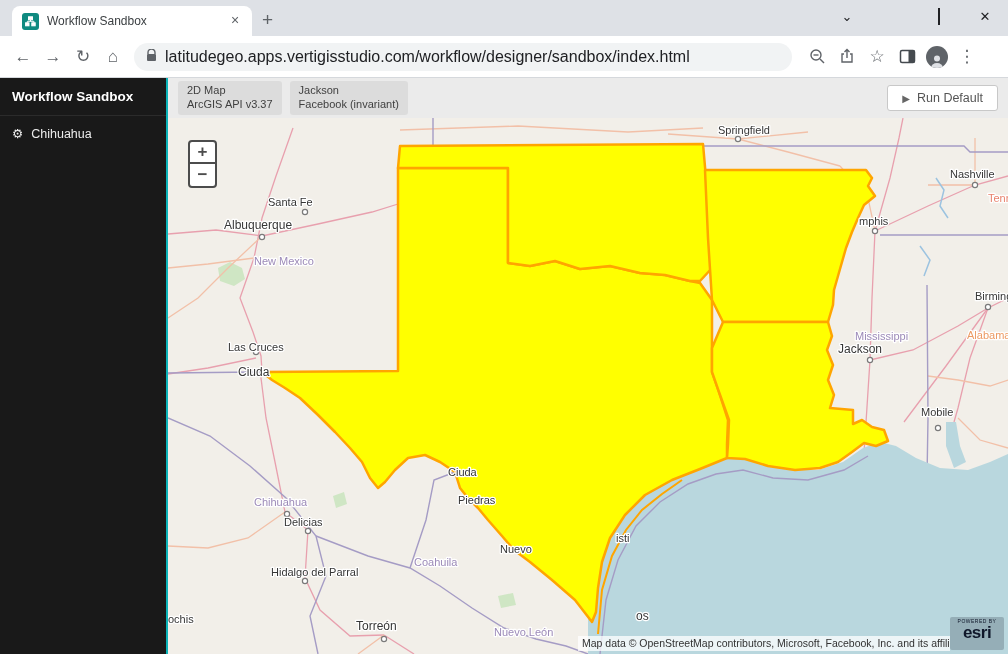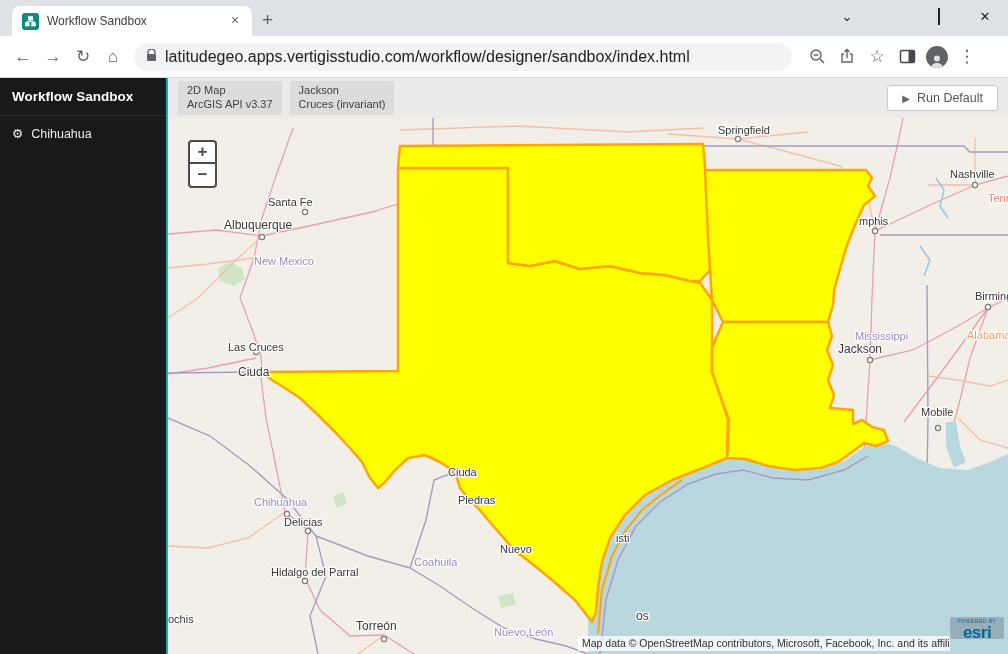--- a/index.html
+++ b/index.html
@@ -41,21 +41,21 @@
   .run-btn { margin-left:auto; background:#fff; border:1px solid #c8c8c8; border-radius:3px; padding:5px 14px; font-size:12.5px; color:#555; display:flex; align-items:center; gap:7px; }
   .run-btn .tri { font-size:10px; color:#666; }
 
   
   .map { position:relative; width:840px; height:536px; background:#f2efe9; overflow:hidden; }
   .map svg text { font-family:"Liberation Sans", sans-serif; paint-order:stroke; stroke:#ffffff; stroke-width:2.5px; stroke-linejoin:round; }
   .zoomctl { position:absolute; left:20px; top:22px; width:29px; background:#fff; border:2px solid #4c4c4c; border-radius:4px; z-index:5; }
   .zoomctl .zbtn { height:22px; display:flex; align-items:center; justify-content:center; font-size:17px; font-weight:bold; color:#4c4c4c; }
   .zoomctl .zbtn:first-child { border-bottom:2px solid #4c4c4c; }
   .attrib { position:absolute; left:410px; top:518px; width:372px; height:15px; background:rgba(255,255,255,0.75); font-size:10.5px; color:#323232; padding:1px 4px; white-space:nowrap; overflow:hidden; z-index:4; }
-  .esri { position:absolute; left:782px; top:499px; width:54px; height:22px; background:rgba(125,146,156,0.6); border-radius:2px; color:#0369a1; text-align:center; z-index:4; padding-top:1px; }
+  .esri { position:absolute; left:782px; top:499px; width:54px; height:33px; background:rgba(125,146,156,0.6); border-radius:2px; color:#0f172a; text-align:center; z-index:4; padding-top:1px; }
   .esri .pb { font-size:5px; letter-spacing:0.5px; }
   .esri .logo { font-size:17px; font-weight:bold; line-height:1; letter-spacing:-0.5px; }
 </style>
 </head>
 <body>
 
 <div class="browser">
 
   <div class="titlebar">
     <div class="tab">
@@ -139,21 +139,21 @@
     </div>
 
     <div class="main">
       <div class="toolbar">
         <div class="chip">
           <div>2D Map</div>
           <div>ArcGIS API v3.37</div>
         </div>
         <div class="chip">
           <div>Jackson</div>
-          <div>Cruces (invariant)</div>
+          <div>Facebook (invariant)</div>
         </div>
         <div class="run-btn">
           <span class="tri">▶</span>
           <span>Run Default</span>
         </div>
       </div>
 
       <div class="map">
         <svg id="map-svg" width="840" height="536" viewBox="0 0 840 536">
             <polygon points="50,150 62,144 74,150 77,161 66,168 52,163" fill="#cfe6c4"></polygon>

